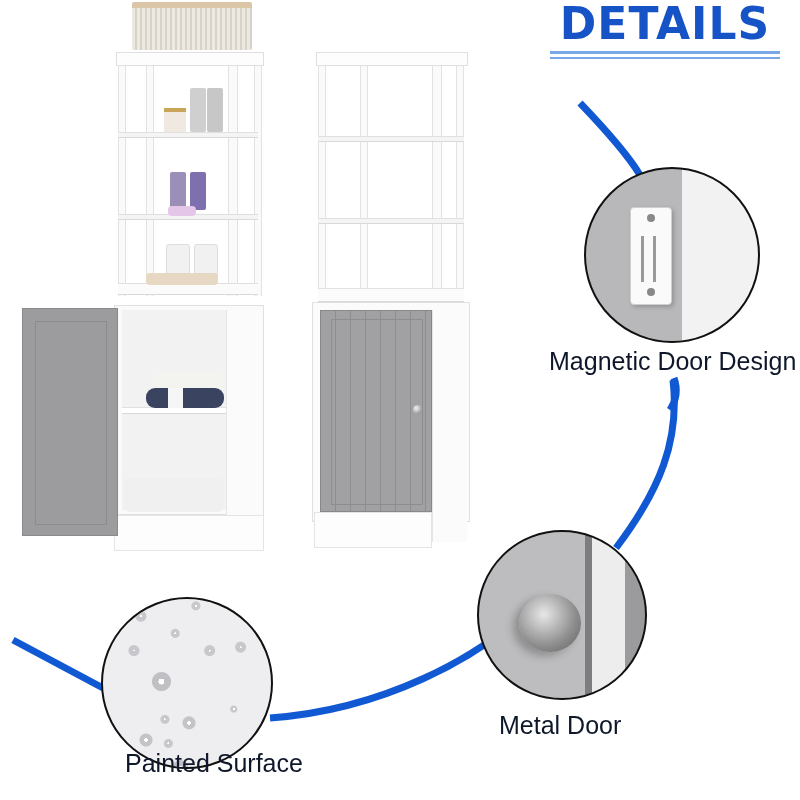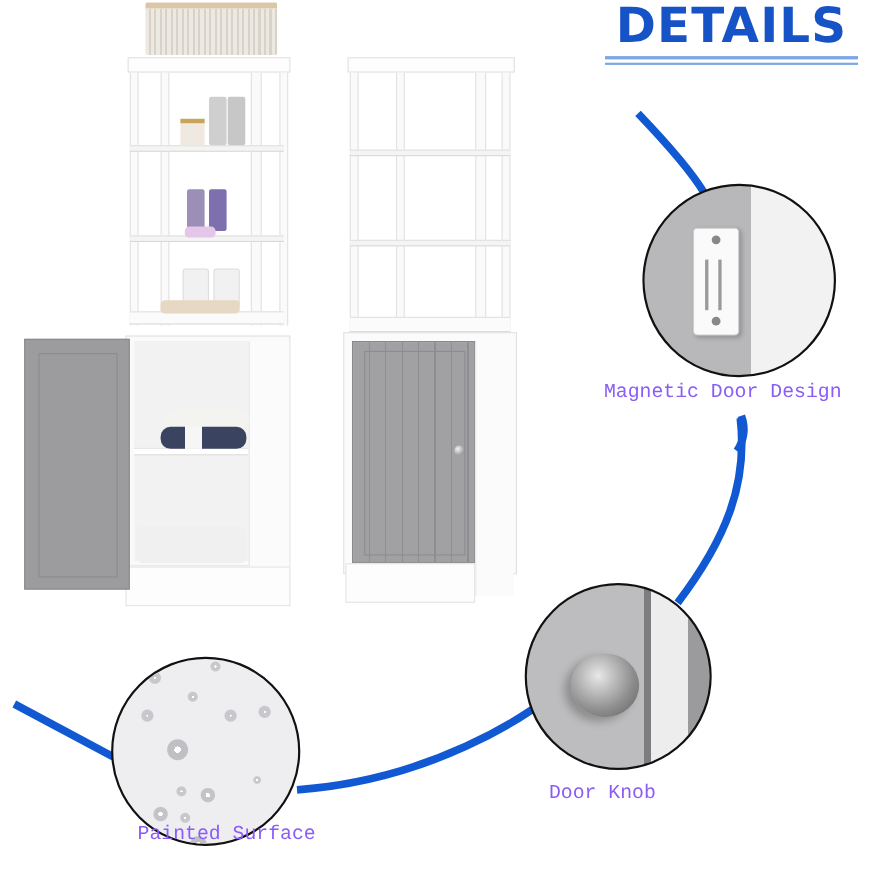--- a/index.html
+++ b/index.html
@@ -3,21 +3,21 @@
 <meta charset="utf-8">
 <style>
   html,body{margin:0;padding:0;background:#fff;}
   body{width:800px;height:800px;position:relative;overflow:hidden;font-family:"DejaVu Sans","Liberation Sans",sans-serif;}
   .abs{position:absolute;}
   .title{left:540px;top:-4px;width:250px;text-align:center;font-family:"DejaVu Sans",sans-serif;font-weight:bold;font-size:44px;letter-spacing:1px;color:#1553c7;line-height:56px;}
   .title-rule1{left:550px;top:51px;width:230px;height:3px;background:#7aa7e6;}
   .title-rule2{left:550px;top:57px;width:230px;height:2px;background:#7aa7e6;}
   svg.curve{position:absolute;left:0;top:0;width:800px;height:800px;}
   .circle{position:absolute;border-radius:50%;border:2.5px solid #111;overflow:hidden;box-sizing:border-box;}
-  .caption{position:absolute;font-family:Liberation Mono, monospace;font-size:18px;color:#8b5cf6;white-space:nowrap;}
+  .caption{position:absolute;font-family:Liberation Sans, sans-serif;font-size:25px;color:#0f172a;white-space:nowrap;}
   .post{position:absolute;background:#fafafa;border-left:1px solid #e2e2e2;border-right:1px solid #e2e2e2;box-sizing:border-box;}
   .shelf{position:absolute;background:#f4f4f4;border-top:1px solid #e0e0e0;border-bottom:1px solid #d9d9d9;box-sizing:border-box;}
   .gray-door{position:absolute;background:#9c9c9f;box-sizing:border-box;}
 </style>
 </head>
 <body>
 
 <div class="abs title">DETAILS</div>
 <div class="abs title-rule1"></div>
 <div class="abs title-rule2"></div>
@@ -95,21 +95,21 @@
     <div class="abs" style="left:22px;top:28px;width:3px;height:46px;background:#9a9a9a;"></div>
     <div class="abs" style="left:16px;top:6px;width:8px;height:8px;border-radius:50%;background:#888;"></div>
     <div class="abs" style="left:16px;top:80px;width:8px;height:8px;border-radius:50%;background:#888;"></div>
   </div>
 </div>
 <div class="caption" style="left:549px;top:347px;">Magnetic Door Design</div>
 
 <div class="circle" style="left:477px;top:530px;width:170px;height:170px;background:linear-gradient(90deg,#bdbdbf 0 64%,#7d7d80 64% 68%,#ededed 68% 88%,#9b9b9e 88%);">
   <div class="abs" style="left:40px;top:62px;width:62px;height:58px;border-radius:50%;background:radial-gradient(circle at 40% 35%,#e8e8e8,#8d8d8d 60%,#5f5f5f);box-shadow:-6px 4px 8px rgba(0,0,0,0.25);"></div>
 </div>
-<div class="caption" style="left:499px;top:711px;">Door Knob</div>
+<div class="caption" style="left:499px;top:711px;">Metal Door</div>
 
 <div class="circle" style="left:101px;top:597px;width:172px;height:172px;background:#eeeef0;">
   <div class="abs" style="left:0;top:0;width:172px;height:172px;
     background:
       radial-gradient(circle at 34% 48%, #fff 0 3px, #bfbfc4 3px 9px, transparent 10px),
       radial-gradient(circle at 45% 98%, #fff 0 2px, #c0c0c4 2px 7px, transparent 8px),
       radial-gradient(circle at 25% 82%, #fff 0 2px, #c4c4c8 2px 6px, transparent 7px),
       radial-gradient(circle at 50% 72%, #fff 0 2px, #c4c4c8 2px 6px, transparent 7px),
       radial-gradient(circle at 18% 30%, #fff 0 1px, #c8c8cc 1px 5px, transparent 6px),
       radial-gradient(circle at 80% 28%, #fff 0 1px, #c8c8cc 1px 5px, transparent 6px),

